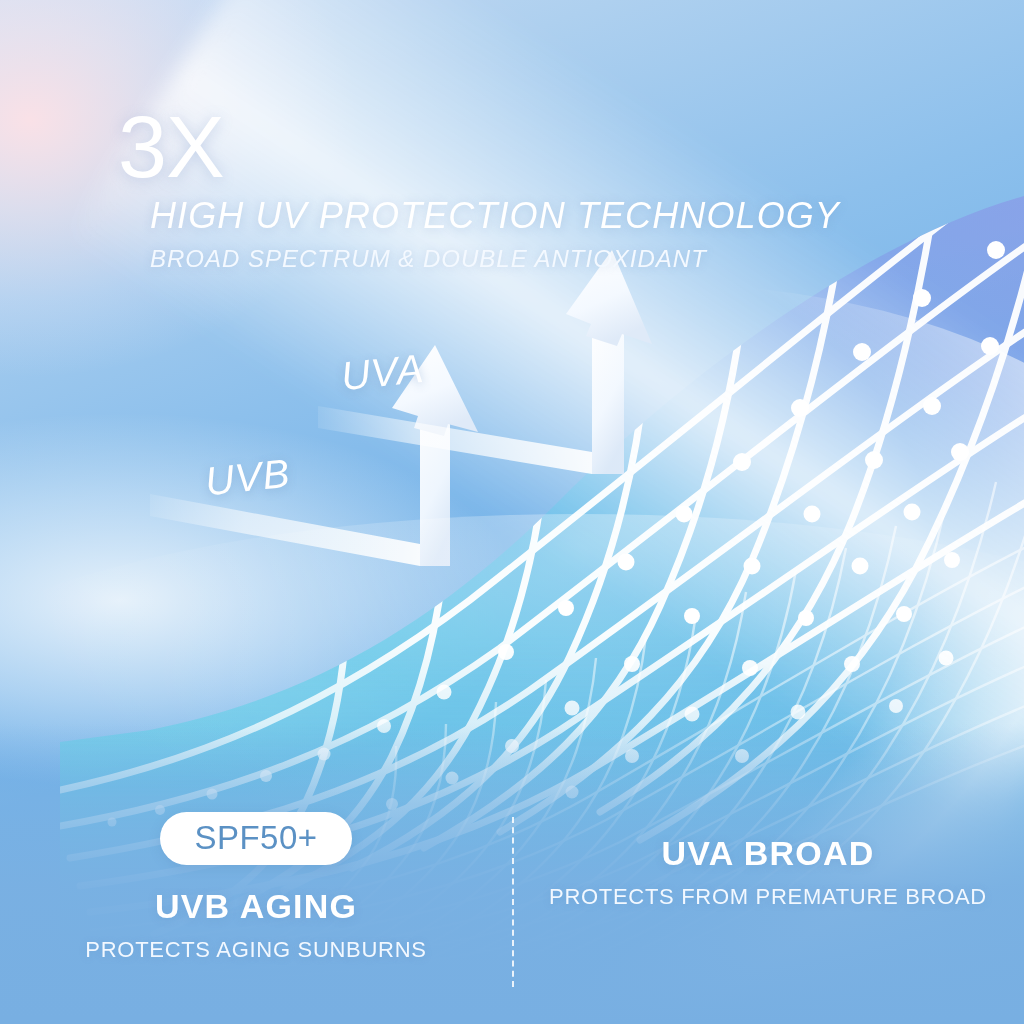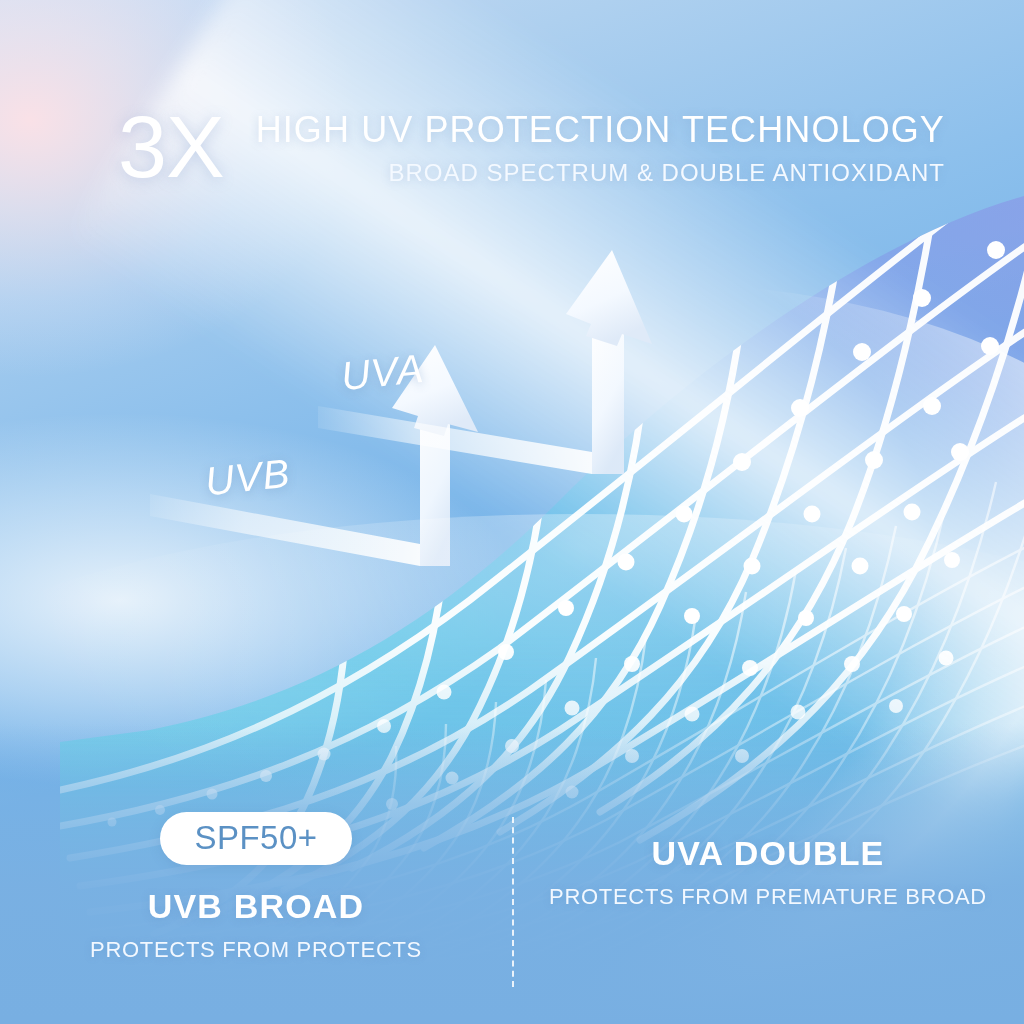--- a/index.html
+++ b/index.html
@@ -41,38 +41,37 @@
     background:linear-gradient(to bottom, rgba(255,255,255,0) 0%, rgba(255,255,255,0.82) 48%, rgba(255,255,255,0.92) 52%, rgba(255,255,255,0) 100%);
     transform:rotate(33deg);
     transform-origin:0 0;
     filter:blur(10px);
     pointer-events:none;
     opacity:.85;
   }
 
   
   .header { position:absolute; left:0; top:0; width:1024px; }
-  .hdr-row { position:absolute; left:118px; top:104px; display:flex; align-items:flex-start; }
+  .hdr-row { position:absolute; left:118px; top:104px; display:flex; align-items:flex-start;flex-direction:column; }
   .three-x {
     font-size:88px; line-height:86px; color:#ffffff; font-weight:300;
     letter-spacing:-1px;
     text-shadow:0 2px 14px rgba(120,150,200,.35);
   }
-  .hdr-text { margin-left:32px; margin-top:6px; }
+  .hdr-text { margin-left:32px; margin-top:6px;font-style:italic; }
   .hdr-title {
     font-size:36px; line-height:40px; color:#ffffff; font-weight:400;
     letter-spacing:1.1px; white-space:nowrap;
     text-shadow:0 1px 10px rgba(110,145,195,.30);
   }
   .hdr-sub {
     margin-top:9px;
     font-size:24px; line-height:28px; color:#f4f9ff; font-weight:300;
     letter-spacing:1.0px; white-space:nowrap;
     text-shadow:0 1px 8px rgba(110,145,195,.28);
-    text-align:right;
   }
 
   
   .ray-label {
     position:absolute;
     font-style:italic; font-weight:400; color:#ffffff;
     letter-spacing:1px;
     text-shadow:0 2px 10px rgba(110,150,200,.45);
   }
   #label-uva { left:341px; top:350px; font-size:40px; transform:rotate(-6deg); }
@@ -315,25 +314,25 @@
   <div class="bottom-wash"></div>
 
   <div class="bottom">
     <div class="divider"></div>
     <div class="cols">
 
       <div class="col">
         <div class="pill">
           <div class="pill-text">SPF50+</div>
         </div>
-        <div class="col-title">UVB BROAD</div>
-        <div class="col-sub">PROTECTS FROM PROTECTS</div>
+        <div class="col-title">UVB AGING</div>
+        <div class="col-sub">PROTECTS AGING SUNBURNS</div>
       </div>
 
       <div class="col">
-        <div class="col-title">UVA DOUBLE</div>
+        <div class="col-title">UVA BROAD</div>
         <div class="col-sub">PROTECTS FROM PREMATURE BROAD</div>
       </div>
 
     </div>
   </div>
 
 </div>
 
 </body></html>

